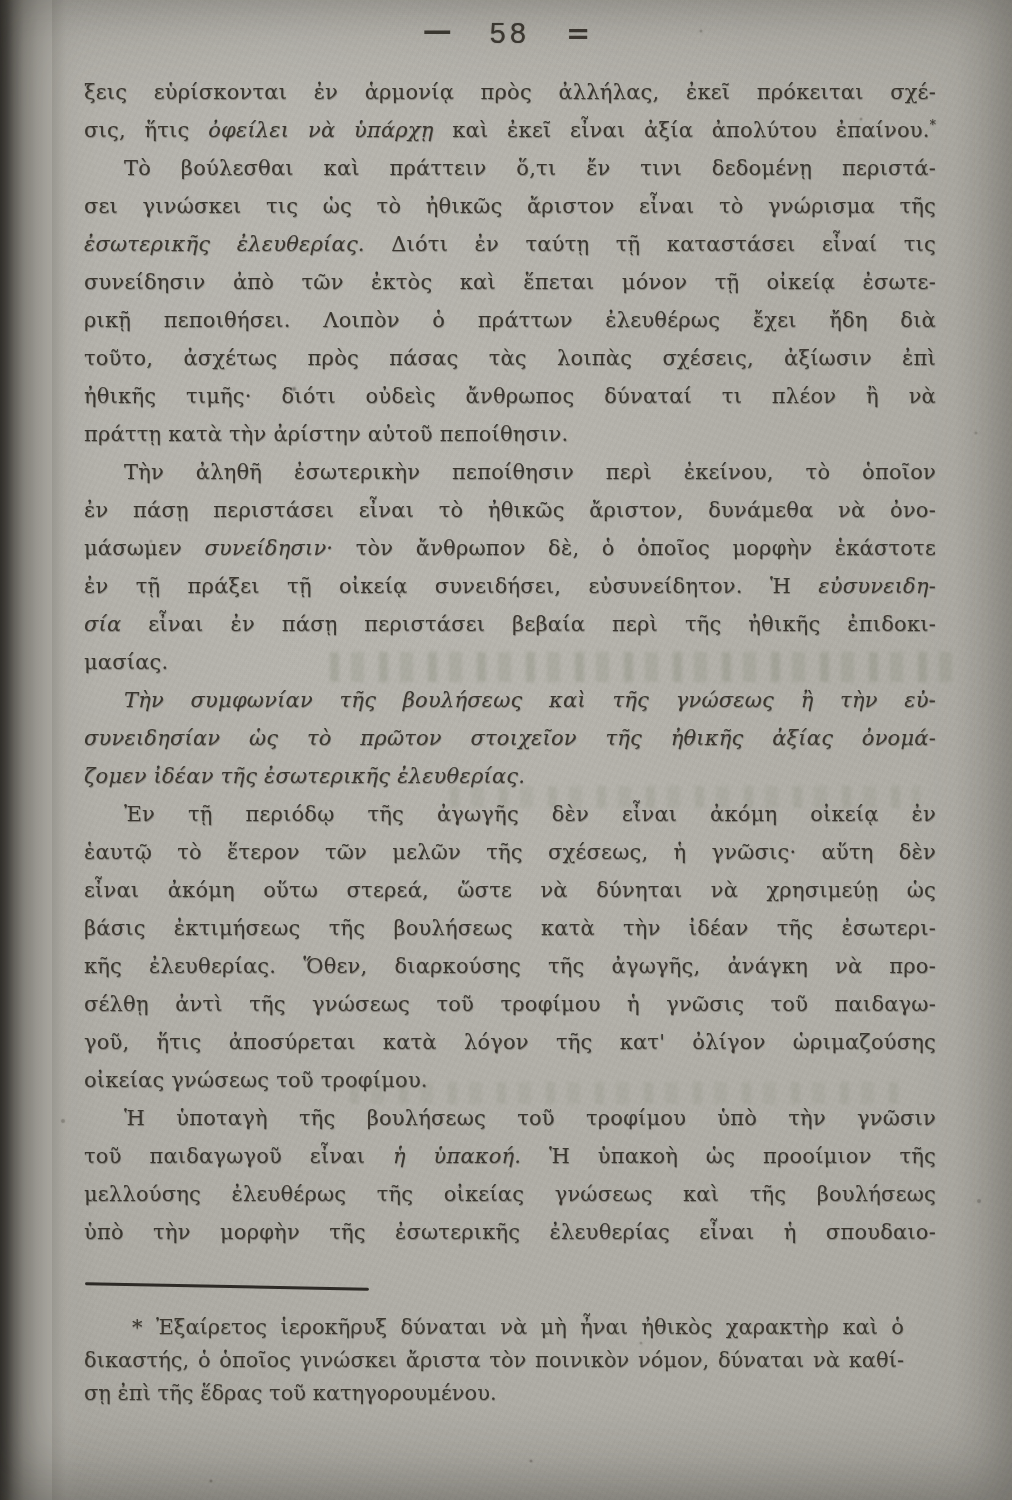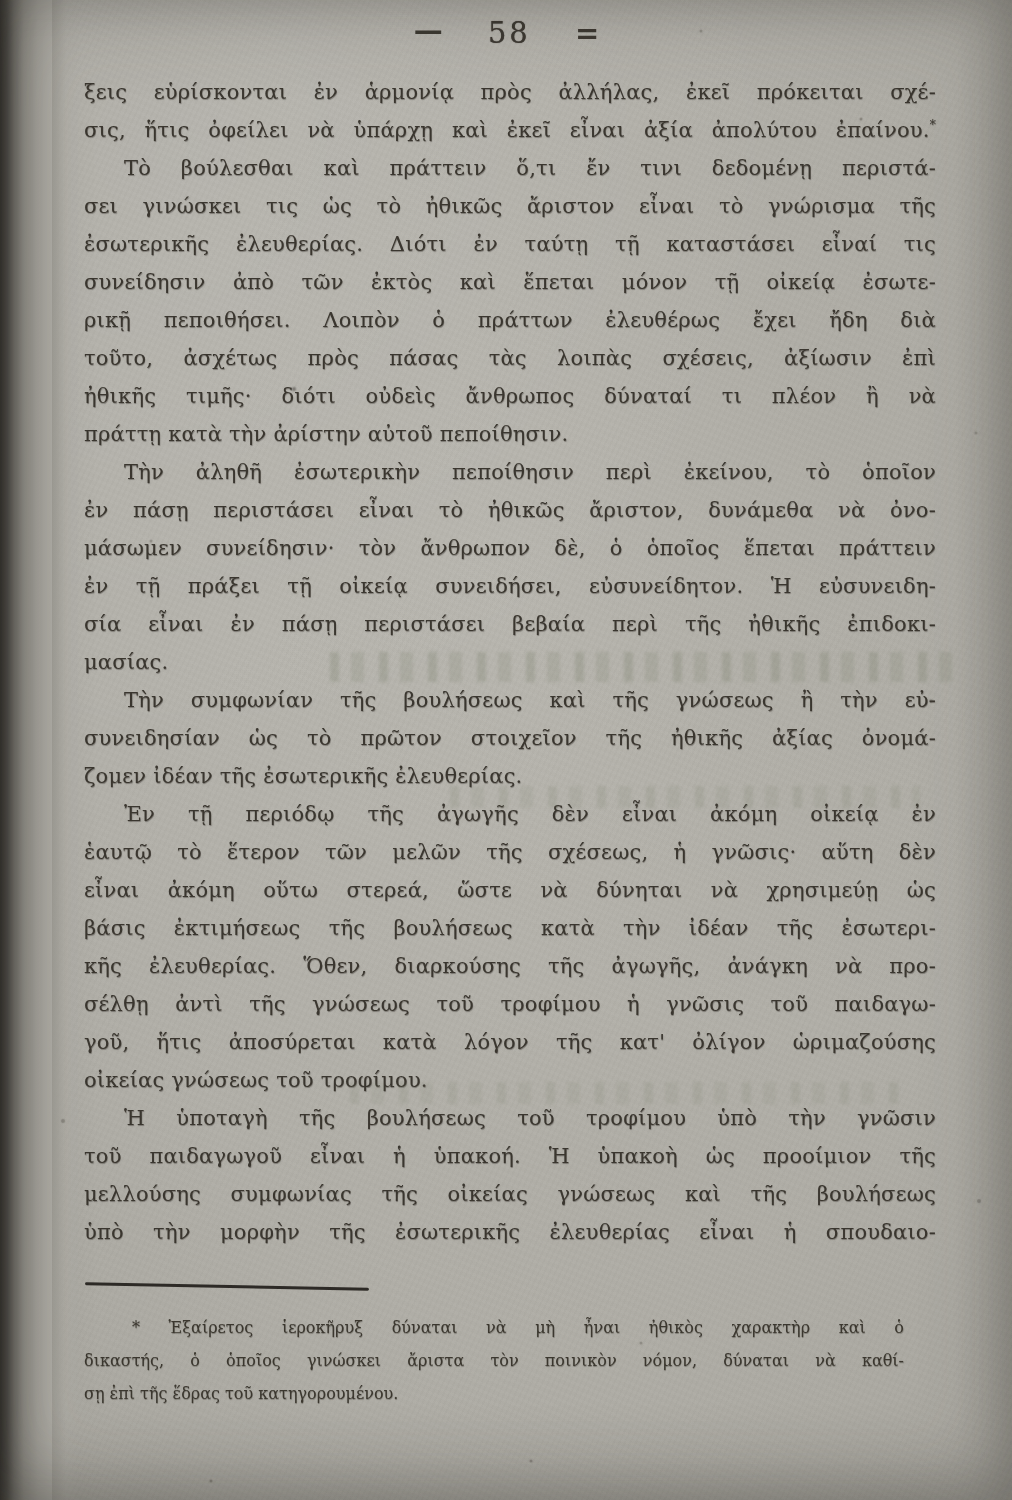--- a/index.html
+++ b/index.html
@@ -33,46 +33,46 @@
   .vignette{
     position:absolute;inset:0;pointer-events:none;
     box-shadow:inset 0 0 90px rgba(52,50,45,.30), inset 0 -28px 55px rgba(52,50,45,.14),
                inset -18px 0 40px rgba(52,50,45,.12);
   }
   .header{
     position:absolute;top:16px;left:0;right:0;
     text-align:center;color:#3c3831;font-size:29px;
     letter-spacing:1px;
   }
-  .header .num{margin:0 34px;letter-spacing:3px;text-shadow:0 0 1px rgba(50,46,40,.7);}
+  .header .num{margin:0 26px;letter-spacing:3px;text-shadow:0 0 1px rgba(50,46,40,.7);font-family:Liberation Mono, monospace;}
   .dash{display:inline-block;font-weight:bold;transform:translateY(-3px);}
   .dash-r{transform:rotate(-4deg) translateY(-2px);font-weight:bold;letter-spacing:-1px;}
   .text-block{
     position:absolute;left:84px;top:73px;width:852px;
     color:#3a362f;font-size:21px;
     text-shadow:0.4px 0.6px 0.8px rgba(56,52,46,.45);
     letter-spacing:0.2px;
   }
   .line{
     height:38px;line-height:38px;
     text-align:justify;text-align-last:justify;
     text-justify:inter-word;
     white-space:nowrap;overflow:visible;
   }
   .line.last{text-align-last:left;}
   .line.indent{text-indent:40px;}
-  .it{}
+  .it{font-style:italic;}
   .sup{vertical-align:super;font-size:58%;line-height:0;}
   .fn-rule{
     position:absolute;left:85px;top:1285px;width:284px;height:3px;
     background:#2d2a26;transform:rotate(1.1deg);border-radius:2px;
   }
   .footnote{
     position:absolute;left:84px;top:1311px;width:820px;
-    color:#3b372f;font-size:16px;
+    color:#3b372f;font-size:21px;
     text-shadow:0.3px 0.5px 0.7px rgba(56,52,46,.4);
   }
   .footnote .line{height:33px;line-height:33px;}
   .footnote .line.indent{text-indent:48px;}
   .smudge{
     position:absolute;pointer-events:none;filter:blur(1.6px);
     background:
       repeating-linear-gradient(90deg, rgba(104,112,88,.42) 0 9px, transparent 9px 21px,
         rgba(104,112,88,.30) 21px 34px, transparent 34px 49px);
   }
@@ -116,38 +116,38 @@
       <div class="line indent"><span>Τὸ βούλεσθαι καὶ πράττειν ὅ,τι ἔν τινι δεδομένῃ περιστά-</span></div>
       <div class="line"><span>σει γινώσκει τις ὡς τὸ ἠθικῶς ἄριστον εἶναι τὸ γνώρισμα τῆς</span></div>
       <div class="line"><span class="it">ἐσωτερικῆς ἐλευθερίας.</span><span> Διότι ἐν ταύτῃ τῇ καταστάσει εἶναί τις</span></div>
       <div class="line"><span>συνείδησιν ἀπὸ τῶν ἐκτὸς καὶ ἕπεται μόνον τῇ οἰκείᾳ ἐσωτε-</span></div>
       <div class="line"><span>ρικῇ πεποιθήσει. Λοιπὸν ὁ πράττων ἐλευθέρως ἔχει ἤδη διὰ</span></div>
       <div class="line"><span>τοῦτο, ἀσχέτως πρὸς πάσας τὰς λοιπὰς σχέσεις, ἀξίωσιν ἐπὶ</span></div>
       <div class="line"><span>ἠθικῆς τιμῆς· διότι οὐδεὶς ἄνθρωπος δύναταί τι πλέον ἢ νὰ</span></div>
       <div class="line last"><span>πράττῃ κατὰ τὴν ἀρίστην αὐτοῦ πεποίθησιν.</span></div>
       <div class="line indent"><span>Τὴν ἀληθῆ ἐσωτερικὴν πεποίθησιν περὶ ἐκείνου, τὸ ὁποῖον</span></div>
       <div class="line"><span>ἐν πάσῃ περιστάσει εἶναι τὸ ἠθικῶς ἄριστον, δυνάμεθα νὰ ὀνο-</span></div>
-      <div class="line"><span>μάσωμεν </span><span class="it">συνείδησιν·</span><span> τὸν ἄνθρωπον δὲ, ὁ ὁποῖος ἕπεται πράττειν</span></div>
+      <div class="line"><span>μάσωμεν </span><span class="it">συνείδησιν·</span><span> τὸν ἄνθρωπον δὲ, ὁ ὁποῖος μορφὴν ἑκάστοτε</span></div>
       <div class="line"><span>ἐν τῇ πράξει τῇ οἰκείᾳ συνειδήσει, εὐσυνείδητον. Ἡ </span><span class="it">εὐσυνειδη-</span></div>
       <div class="line"><span class="it">σία</span><span> εἶναι ἐν πάσῃ περιστάσει βεβαία περὶ τῆς ἠθικῆς ἐπιδοκι-</span></div>
       <div class="line last"><span>μασίας.</span></div>
       <div class="line indent"><span class="it">Τὴν συμφωνίαν τῆς βουλήσεως καὶ τῆς γνώσεως ἢ τὴν εὐ-</span></div>
       <div class="line"><span class="it">συνειδησίαν ὡς τὸ πρῶτον στοιχεῖον τῆς ἠθικῆς ἀξίας ὀνομά-</span></div>
       <div class="line last"><span class="it">ζομεν ἰδέαν τῆς ἐσωτερικῆς ἐλευθερίας.</span></div>
       <div class="line indent"><span>Ἐν τῇ περιόδῳ τῆς ἀγωγῆς δὲν εἶναι ἀκόμη οἰκείᾳ ἐν</span></div>
       <div class="line"><span>ἑαυτῷ τὸ ἕτερον τῶν μελῶν τῆς σχέσεως, ἡ γνῶσις· αὕτη δὲν</span></div>
       <div class="line"><span>εἶναι ἀκόμη οὕτω στερεά, ὥστε νὰ δύνηται νὰ χρησιμεύῃ ὡς</span></div>
       <div class="line"><span>βάσις ἐκτιμήσεως τῆς βουλήσεως κατὰ τὴν ἰδέαν τῆς ἐσωτερι-</span></div>
       <div class="line"><span>κῆς ἐλευθερίας. Ὅθεν, διαρκούσης τῆς ἀγωγῆς, ἀνάγκη νὰ προ-</span></div>
       <div class="line"><span>σέλθῃ ἀντὶ τῆς γνώσεως τοῦ τροφίμου ἡ γνῶσις τοῦ παιδαγω-</span></div>
       <div class="line"><span>γοῦ, ἥτις ἀποσύρεται κατὰ λόγον τῆς κατ' ὀλίγον ὡριμαζούσης</span></div>
       <div class="line last"><span>οἰκείας γνώσεως τοῦ τροφίμου.</span></div>
       <div class="line indent"><span>Ἡ ὑποταγὴ τῆς βουλήσεως τοῦ τροφίμου ὑπὸ τὴν γνῶσιν</span></div>
       <div class="line"><span>τοῦ παιδαγωγοῦ εἶναι </span><span class="it">ἡ ὑπακοή.</span><span> Ἡ ὑπακοὴ ὡς προοίμιον τῆς</span></div>
-      <div class="line"><span>μελλούσης συμφωνίας τῆς οἰκείας γνώσεως καὶ τῆς βουλήσεως</span></div>
+      <div class="line"><span>μελλούσης ἐλευθέρως τῆς οἰκείας γνώσεως καὶ τῆς βουλήσεως</span></div>
       <div class="line"><span>ὑπὸ τὴν μορφὴν τῆς ἐσωτερικῆς ἐλευθερίας εἶναι ἡ σπουδαιο-</span></div>
     </div>
 
   <div class="smudge s1"></div>
   <div class="smudge s2"></div>
   <div class="smudge s3"></div>
 
   <div class="fn-rule"></div>
   <div class="footnote">
       <div class="line indent"><span>* Ἐξαίρετος ἱεροκῆρυξ δύναται νὰ μὴ ἦναι ἠθικὸς χαρακτὴρ καὶ ὁ</span></div>

